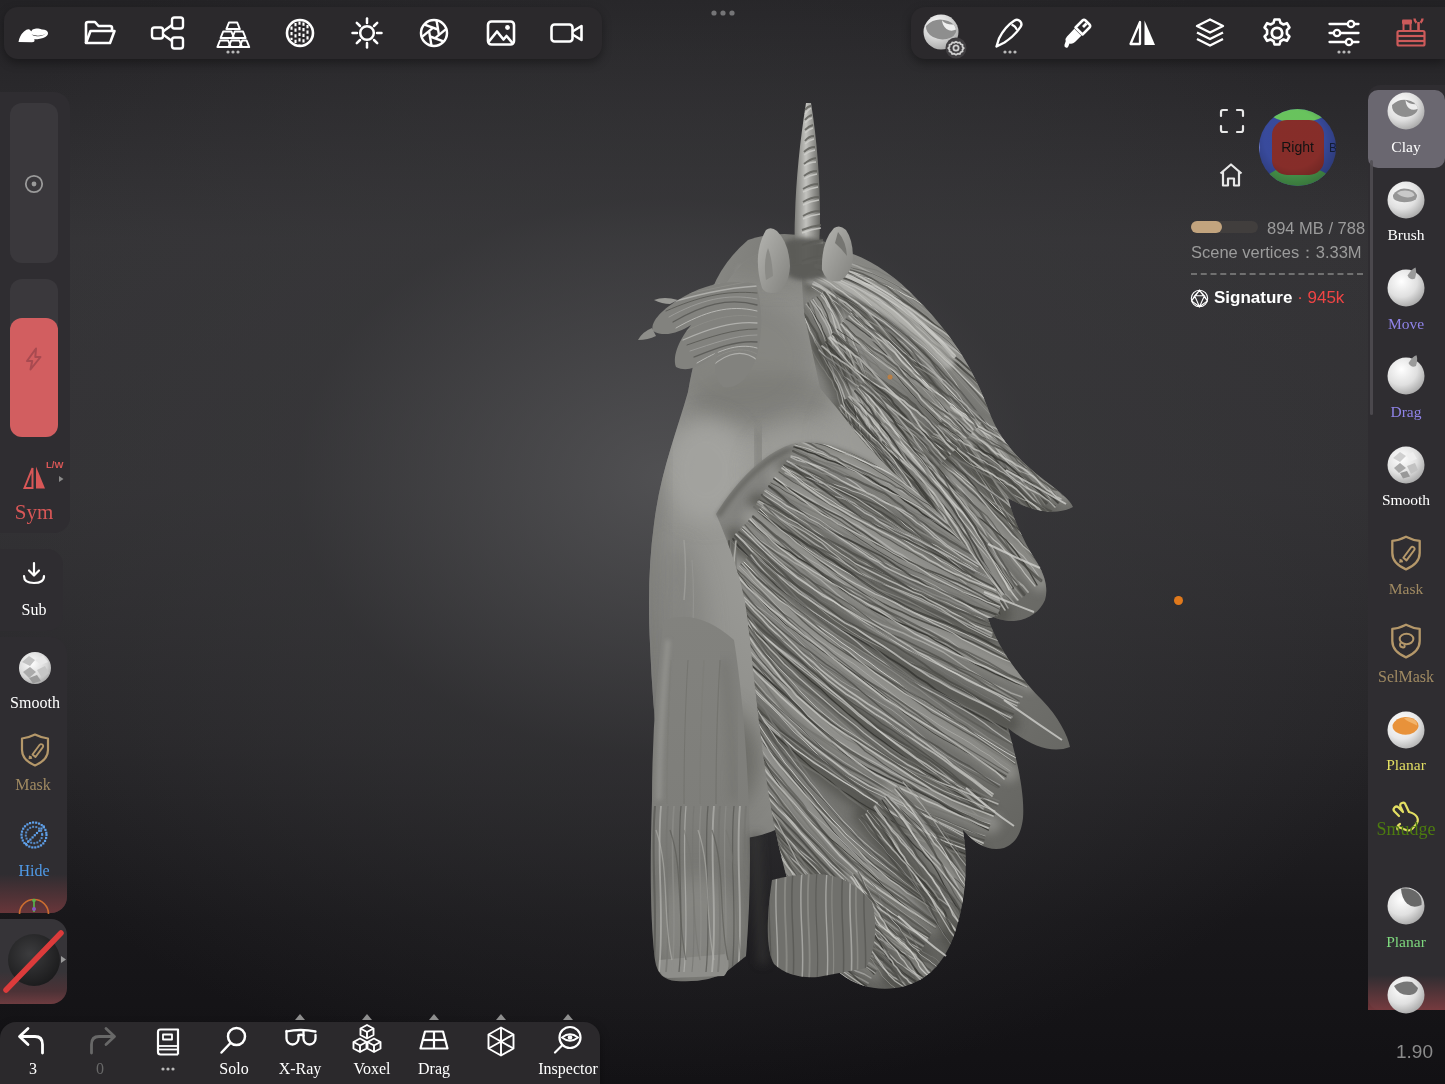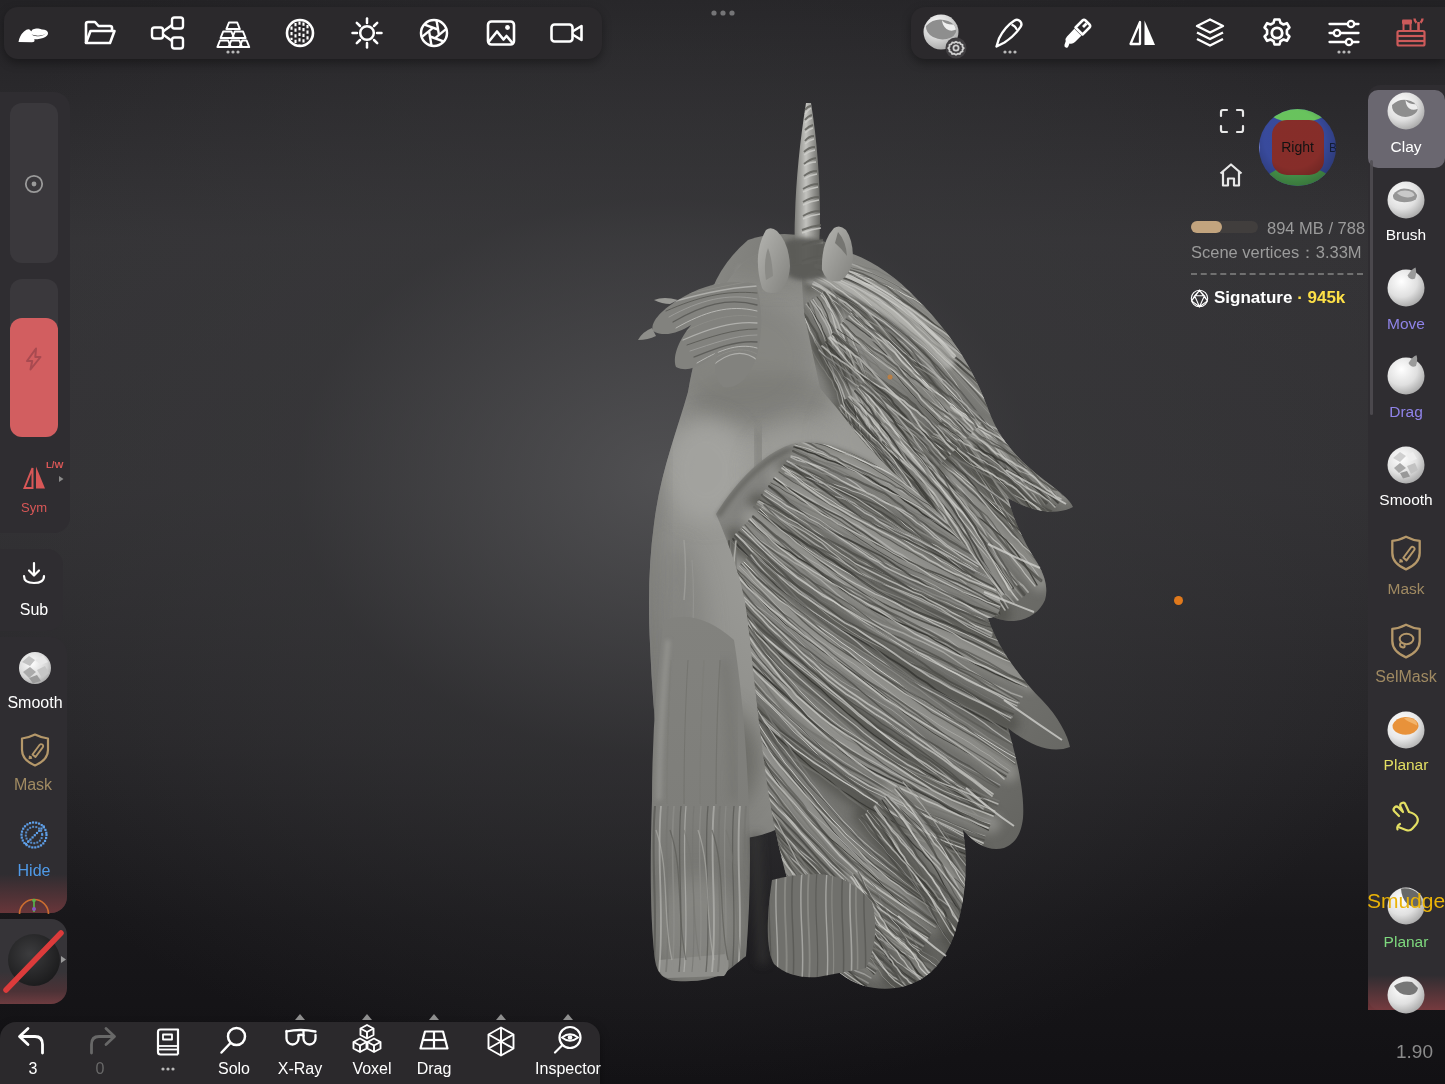--- a/index.html
+++ b/index.html
@@ -9,21 +9,21 @@
   position:absolute; left:0; top:0; width:1445px; height:1084px;
   background:
     radial-gradient(ellipse 820px 620px at 46% 44%, rgba(88,88,90,0.8) 0%, rgba(58,58,60,0.5) 45%, rgba(32,32,34,0) 100%),
     linear-gradient(180deg, #232225 0%, #343336 22%, #323134 45%, #262528 68%, #18171a 85%, #121114 100%);
 }
 .bar { position:absolute; background:#2b292c; border-radius:14px; box-shadow:0 4px 10px rgba(0,0,0,0.35); }
 #topleft { left:4px; top:7px; width:598px; height:52px; }
 #topright { left:911px; top:7px; width:534px; height:52px; border-top-right-radius:0; border-bottom-right-radius:0; }
 #bottombar { left:0; top:1022px; width:600px; height:62px; border-radius:16px 16px 0 0; border-bottom-left-radius:0; }
 .icon { position:absolute; }
-.lbl { position:absolute; color:#fff; font-size:16px; text-align:right; transform:translateX(-50%); white-space:nowrap; }
+.lbl { position:absolute; color:#fff; font-size:16px; text-align:right; transform:translateX(-50%); white-space:nowrap;font-family:Liberation Serif, serif; }
 
 .lpanel { position:absolute; left:0; background:#2f2d31; border-radius:0 16px 16px 0; }
 #lpA { top:92px; width:70px; height:441px; }
 #lpB { top:549px; width:63px; height:82px; }
 #lpC { top:637px; width:67px; height:276px; overflow:hidden; }
 #lpD { top:919px; width:67px; height:85px; overflow:hidden; }
 .ltrack { position:absolute; left:10px; width:48px; background:#3a383c; border-radius:12px; }
 #handle-red { position:absolute; left:10px; top:230px; width:48px; height:119px; background:#d25e60; border-radius:12px; }
 
 #rpanel { position:absolute; left:1368px; top:85px; width:77px; height:925px; background:#2f2d31; border-radius:12px 0 0 12px; overflow:hidden; }
@@ -898,21 +898,21 @@
 <div id="handle-red" style="top:318px;height:119px"></div>
 <svg class="icon" style="left:19px;top:344px" width="30" height="30" viewBox="0 0 30 30" fill="none" stroke="#a84a50" stroke-width="2" stroke-linejoin="round">
 <path d="M17 4.5 L8 17 L13.2 17 L11.5 25.5 L21.5 13 L16.3 13 Z"></path>
 </svg>
 <svg class="icon" style="left:18px;top:460px" width="46" height="38" viewBox="0 0 46 38">
 <path d="M14.5 8 V28 H6.5 Z" fill="none" stroke="#d95757" stroke-width="2"></path>
 <path d="M18 6.5 V28.5 H27 Z" fill="#d95757"></path>
 <text x="28" y="8" font-size="9.5" fill="#d95757" font-weight="bold" font-family="Liberation Sans">L/W</text>
 <path d="M41 16 l4.5 3 -4.5 3 Z" fill="#8a8a8a"></path>
 </svg>
-<div class="lbl" style="left:34px;top:500px;color:#d95757;font-size:13px">Sym</div>
+<div class="lbl" style="left:34px;top:500px;color:#d95757;font-size:21px">Sym</div>
 <div class="lpanel" id="lpB"></div>
 <svg class="icon" style="left:20px;top:560px" width="28" height="32" viewBox="0 0 28 32" fill="none" stroke="#fff" stroke-width="2.2" stroke-linecap="round" stroke-linejoin="round">
 <path d="M14 3 V15"></path>
       <path d="M9 10.5 L14 15.5 L19 10.5"></path>
 <path d="M4 16 q0 7 10 7 q10 0 10-7"></path>
 </svg>
 <div class="lbl" style="left:34px;top:601px">Sub</div>
 <div class="lpanel" id="lpC"></div>
 <div style="position:absolute;left:0;top:874px;width:67px;height:39px;background:linear-gradient(180deg, rgba(47,45,49,0) 0%, rgba(118,56,60,0.8) 100%);border-radius:0 0 16px 0;"></div>
 <svg class="icon" style="left:15px;top:648px" width="40" height="40" viewBox="0 0 40 40">
@@ -1126,21 +1126,21 @@
       <path d="M10 13 Q18 7 28 9 L34 15 Q33 21 26 22 Q15 23 10 13 Z" fill="#777"></path>
     </svg>
 <div class="lbl" style="left:1406px;top:138px;color:#ffffff;font-size:15.5px;z-index:4">Clay</div>
 <div class="lbl" style="left:1406px;top:226px;color:#ffffff;font-size:15.5px;z-index:4">Brush</div>
 <div class="lbl" style="left:1406px;top:315px;color:#8f83e8;font-size:15.5px;z-index:4">Move</div>
 <div class="lbl" style="left:1406px;top:403px;color:#8f83e8;font-size:15.5px;z-index:4">Drag</div>
 <div class="lbl" style="left:1406px;top:491px;color:#ffffff;font-size:15.5px;z-index:4">Smooth</div>
 <div class="lbl" style="left:1406px;top:580px;color:#a08a62;font-size:15.5px;z-index:4">Mask</div>
 <div class="lbl" style="left:1406px;top:668px;color:#a08a62;font-size:16px;z-index:4">SelMask</div>
 <div class="lbl" style="left:1406px;top:756px;color:#e3df63;font-size:15.5px;z-index:4">Planar</div>
-<div class="lbl" style="left:1406px;top:889px;color:#eab308;font-size:21px;z-index:4">Smudge</div>
+<div class="lbl" style="left:1406px;top:819px;color:#4d7c0f;font-size:18px;z-index:4">Smudge</div>
 <div class="lbl" style="left:1406px;top:933px;color:#7ed87e;font-size:15.5px;z-index:4">Planar</div>
 <div class="bar" id="bottombar"></div>
 <div style="position:absolute;left:295px;top:1014px;width:0;height:0;border-left:5px solid transparent;border-right:5px solid transparent;border-bottom:6px solid #8e8e8e;z-index:2"></div>
 <div style="position:absolute;left:362px;top:1014px;width:0;height:0;border-left:5px solid transparent;border-right:5px solid transparent;border-bottom:6px solid #8e8e8e;z-index:2"></div>
 <div style="position:absolute;left:429px;top:1014px;width:0;height:0;border-left:5px solid transparent;border-right:5px solid transparent;border-bottom:6px solid #8e8e8e;z-index:2"></div>
 <div style="position:absolute;left:496px;top:1014px;width:0;height:0;border-left:5px solid transparent;border-right:5px solid transparent;border-bottom:6px solid #8e8e8e;z-index:2"></div>
 <div style="position:absolute;left:563px;top:1014px;width:0;height:0;border-left:5px solid transparent;border-right:5px solid transparent;border-bottom:6px solid #8e8e8e;z-index:2"></div>
 <svg class="icon" style="left:14px;top:1026px" width="40" height="32" viewBox="0 0 40 32" fill="none" stroke="#fff" stroke-width="2.8" stroke-linejoin="round" stroke-linecap="round">
 <path d="M14 2.5 L5.5 10.5 L14 18.5"></path>
 <path d="M6.5 10.5 H21 q7.5 0 7.5 8 V27"></path>
@@ -1236,16 +1236,16 @@
 </svg>
 <div style="position:absolute;left:1191px;top:221px;width:67px;height:12px;background:#413e3d;border-radius:6px"></div>
 <div style="position:absolute;left:1191px;top:221px;width:31px;height:12px;background:#c2a47e;border-radius:6px"></div>
 <div class="info" style="left:1267px;top:219px;width:101px;overflow:hidden;white-space:nowrap">894 MB / 788 MB</div>
 <div class="info" style="left:1191px;top:242px">Scene vertices：3.33M</div>
 <div style="position:absolute;left:1191px;top:273px;width:172px;border-top:2px dashed #707070"></div>
 <svg class="icon" style="left:1190px;top:289px" width="19" height="19" viewBox="0 0 19 19" fill="none" stroke="#fff" stroke-width="1.1">
 <circle cx="9.5" cy="9.5" r="8.2"></circle>
 <path d="M9.5 1.3 L17.4 12 L9.5 17.7 L1.6 12 Z M9.5 1.3 L4.6 6.8 L1.6 12 M9.5 1.3 L14.4 6.8 L17.4 12 M4.6 6.8 H14.4 L9.5 17.7 L4.6 6.8"></path>
 </svg>
-<div style="position:absolute;left:1214px;top:288px;color:#fff;font-size:17px;font-weight:bold">Signature <span style="color:#fde047;font-weight:bold">· 945k</span></div>
+<div style="position:absolute;left:1214px;top:288px;color:#fff;font-size:17px;font-weight:bold">Signature <span style="color:#ef4444;font-weight:normal">· 945k</span></div>
 <div style="position:absolute;left:1174px;top:596px;width:9px;height:9px;border-radius:50%;background:#e0791c"></div>
 <div style="position:absolute;left:1396px;top:1041px;color:#8b8b8b;font-size:19px;z-index:4">1.90</div>
 </div>
 
 </body></html>

